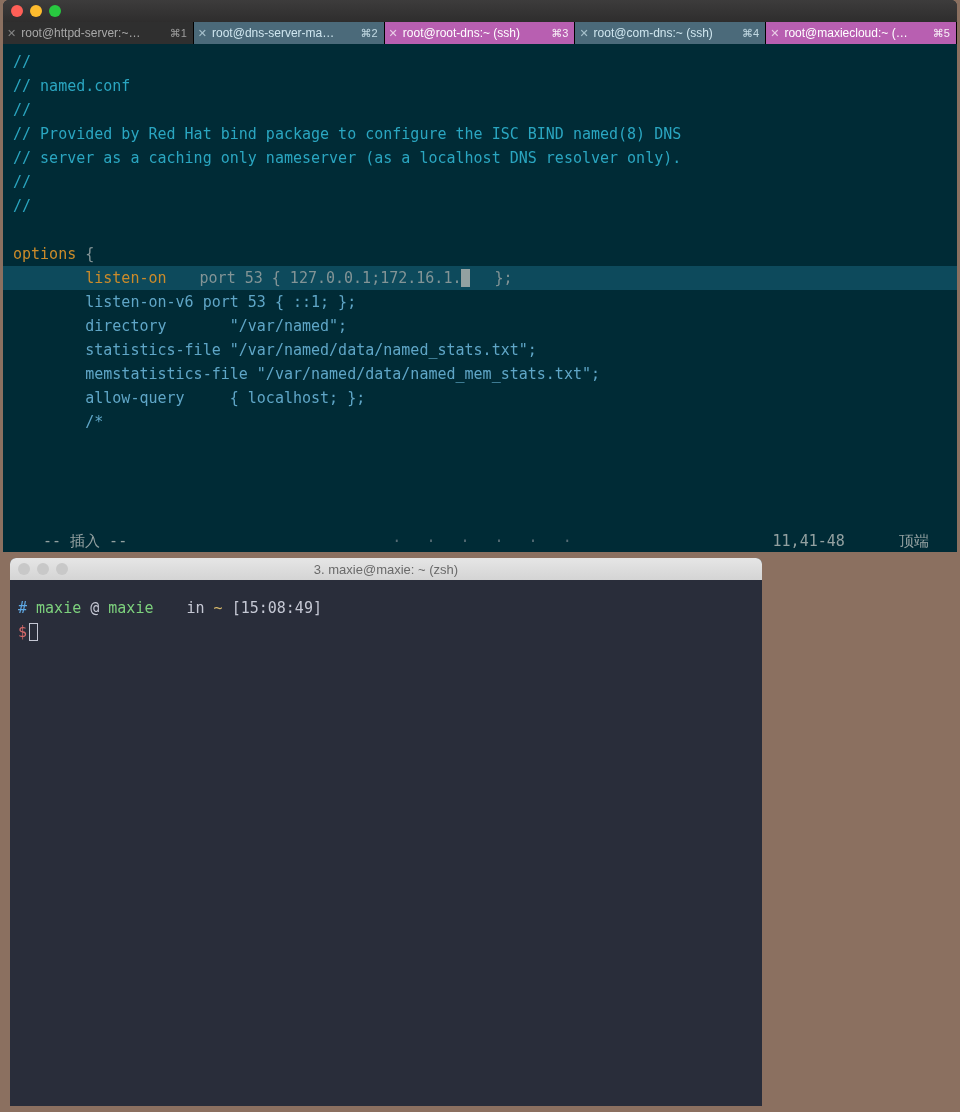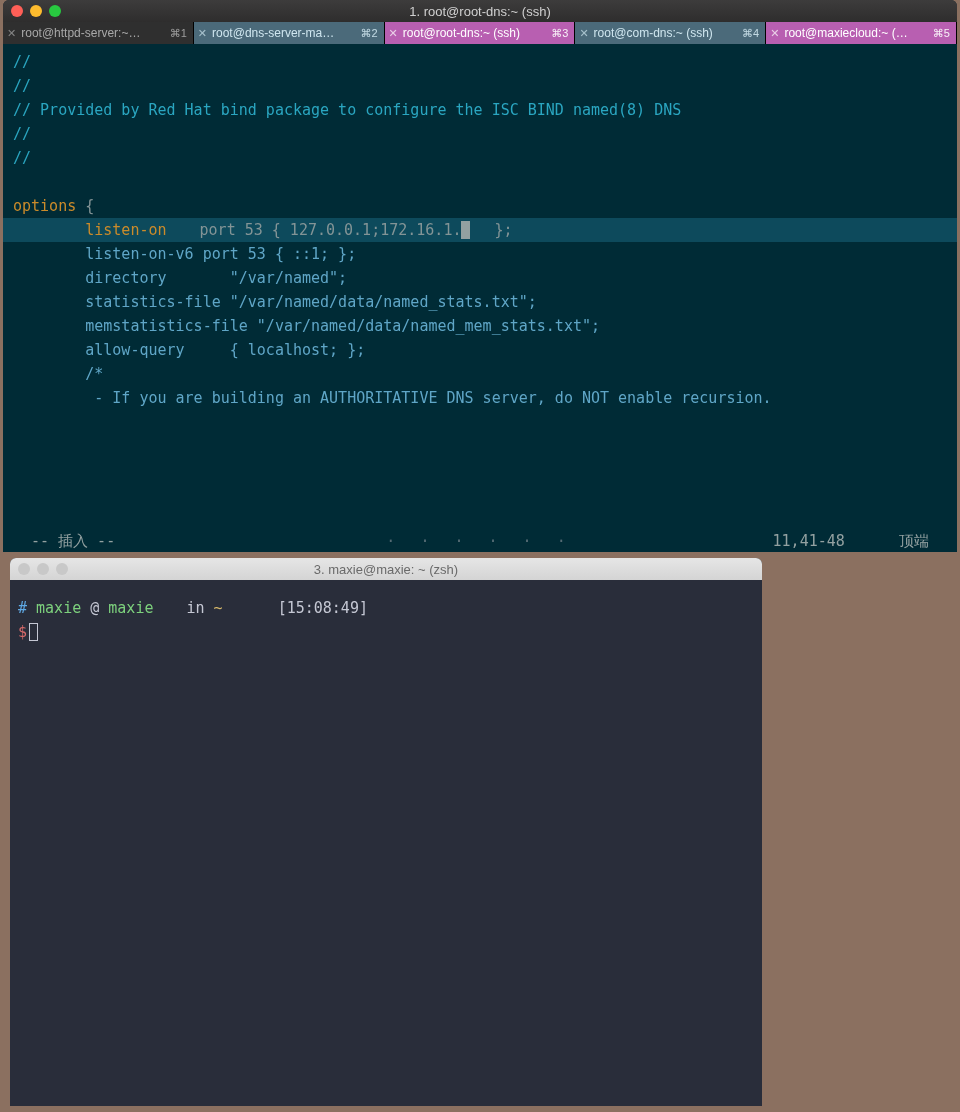--- a/index.html
+++ b/index.html
@@ -105,21 +105,21 @@
   .cursor-block {
     background: #93a1a1;
     display: inline-block;
     width: 9px;
     height: 18px;
     vertical-align: text-bottom;
   }
   .statusbar {
     position: absolute;
     bottom: 0;
-    left: 0; right: 0;
+    left: 12px; right: 0;
     height: 22px;
     background: #002b36;
     color: #93a1a1;
     font-size: 15px;
     display: flex;
     align-items: center;
     padding: 0 28px;
   }
   .statusbar .left { flex: 0 0 auto; }
   .statusbar .spacer { flex: 1; }
@@ -140,42 +140,41 @@
     font-size: 15px;
     line-height: 24px;
   }
   .shell-line { white-space: pre; }
   .pr-hash { color: #5fa9e4; }
   .pr-user { color: #7dd17d; }
   .pr-at { color: #c5c8d4; }
   .pr-host { color: #7dd17d; }
   .pr-in { color: #c5c8d4; margin-left: 24px; }
   .pr-path { color: #d6b86a; }
-  .pr-time { color: #c5c8d4; margin-left: 46px; }
+  .pr-time { color: #c5c8d4; }
   .pr-dollar { color: #d66a6a; }
   .shell-cursor {
     display: inline-block;
     width: 9px;
     height: 18px;
     border: 1px solid #c5c8d4;
     vertical-align: text-bottom;
     margin-left: 2px;
   }
 </style>
 </head>
 <body>
 
 <div class="window window-top">
   <div class="titlebar">
     <div class="traffic-lights">
       <div class="tl red"></div>
       <div class="tl yellow"></div>
       <div class="tl green"></div>
     </div>
-    <div class="titlebar-title">1. root@root-dns:~ (ssh)</div>
   </div>
   <div class="tabbar">
     <div class="tab">
       <span class="x">✕</span>
       <span class="label">root@httpd-server:~…</span>
       <span class="shortcut">⌘1</span>
     </div>
     <div class="tab dim">
       <span class="x">✕</span>
       <span class="label">root@dns-server-ma…</span>
@@ -193,35 +192,36 @@
     </div>
     <div class="tab active">
       <span class="x">✕</span>
       <span class="label">root@maxiecloud:~ (…</span>
       <span class="shortcut">⌘5</span>
     </div>
   </div>
 
   <div class="editor">
     <div class="line comment">//</div>
+    <div class="line comment">// named.conf</div>
     <div class="line comment">//</div>
     <div class="line comment">// Provided by Red Hat bind package to configure the ISC BIND named(8) DNS</div>
+    <div class="line comment">// server as a caching only nameserver (as a localhost DNS resolver only).</div>
     <div class="line comment">//</div>
     <div class="line comment">//</div>
     <div class="line">&nbsp;</div>
     <div class="line"><span class="keyword">options</span><span> {</span></div>
     <div class="line hl"><span class="hl-inner">        <span class="keyword">listen-on</span><span class="value"> port 53 { 127.0.0.1;172.16.1.</span><span class="cursor-block"></span><span class="value">};</span></span></div>
     <div class="line option-key">        listen-on-v6 port 53 { ::1; };</div>
     <div class="line option-key">        directory       "/var/named";</div>
     <div class="line option-key">        statistics-file "/var/named/data/named_stats.txt";</div>
     <div class="line option-key">        memstatistics-file "/var/named/data/named_mem_stats.txt";</div>
     <div class="line option-key">        allow-query     { localhost; };</div>
     <div class="line"></div>
     <div class="line option-key">        /*</div>
-    <div class="line option-key">         - If you are building an AUTHORITATIVE DNS server, do NOT enable recursion.</div>
 
     <div class="statusbar">
       <span class="left">-- 插入 --</span>
       <span class="dots-center">· · · · · ·</span>
       <span class="spacer"></span>
       <span>11,41-48</span>
       <span>&nbsp;&nbsp;&nbsp;&nbsp;&nbsp;&nbsp;</span>
       <span class="right">顶端</span>
     </div>
   </div>

